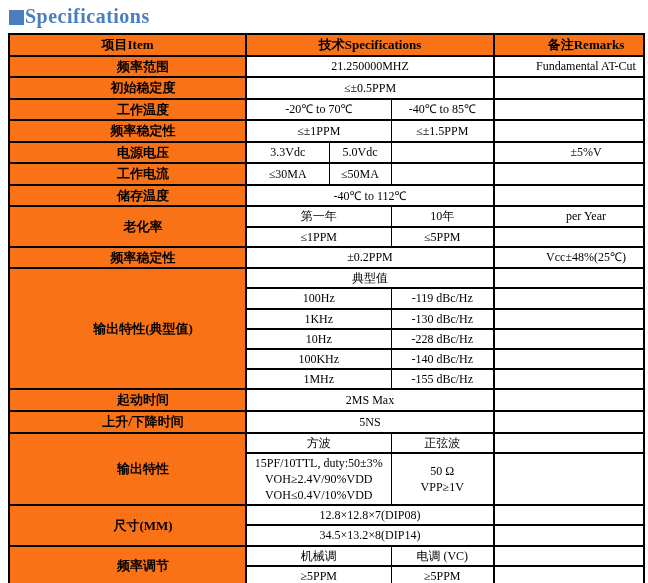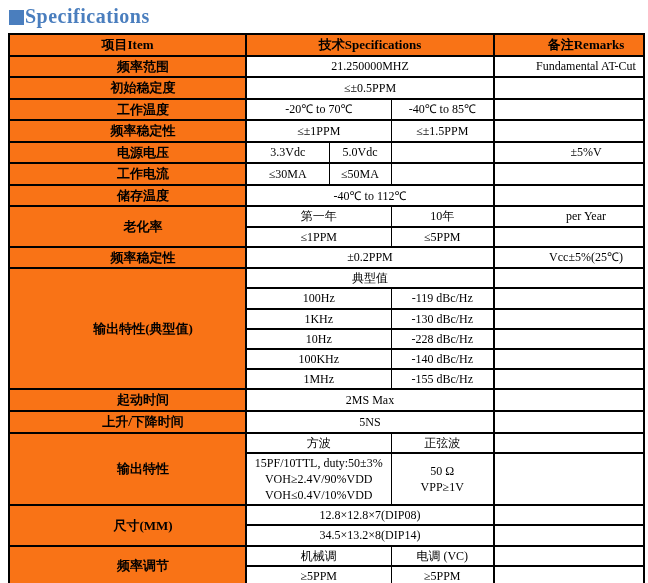--- a/index.html
+++ b/index.html
@@ -138,21 +138,21 @@
           <td class="k-v">per Year</td>
         </tr>
         <tr>
           <td colspan="2" class="k-v">≤1PPM</td>
           <td class="k-v">≤5PPM</td>
           <td class="k-b"></td>
         </tr>
         <tr>
           <td class="k-l">频率稳定性</td>
           <td colspan="3" class="k-v">±0.2PPM</td>
-          <td class="k-v">Vcc±5%(25℃)</td>
+          <td class="k-v">Vcc±48%(25℃)</td>
         </tr>
         <tr>
           <td rowspan="6" class="k-l">输出特性(典型值)</td>
           <td colspan="3" class="k-v">典型值</td>
           <td class="k-b"></td>
         </tr>
         <tr>
           <td colspan="2" class="k-v">100Hz</td>
           <td class="k-v">-119 dBc/Hz</td>
           <td class="k-b"></td>

